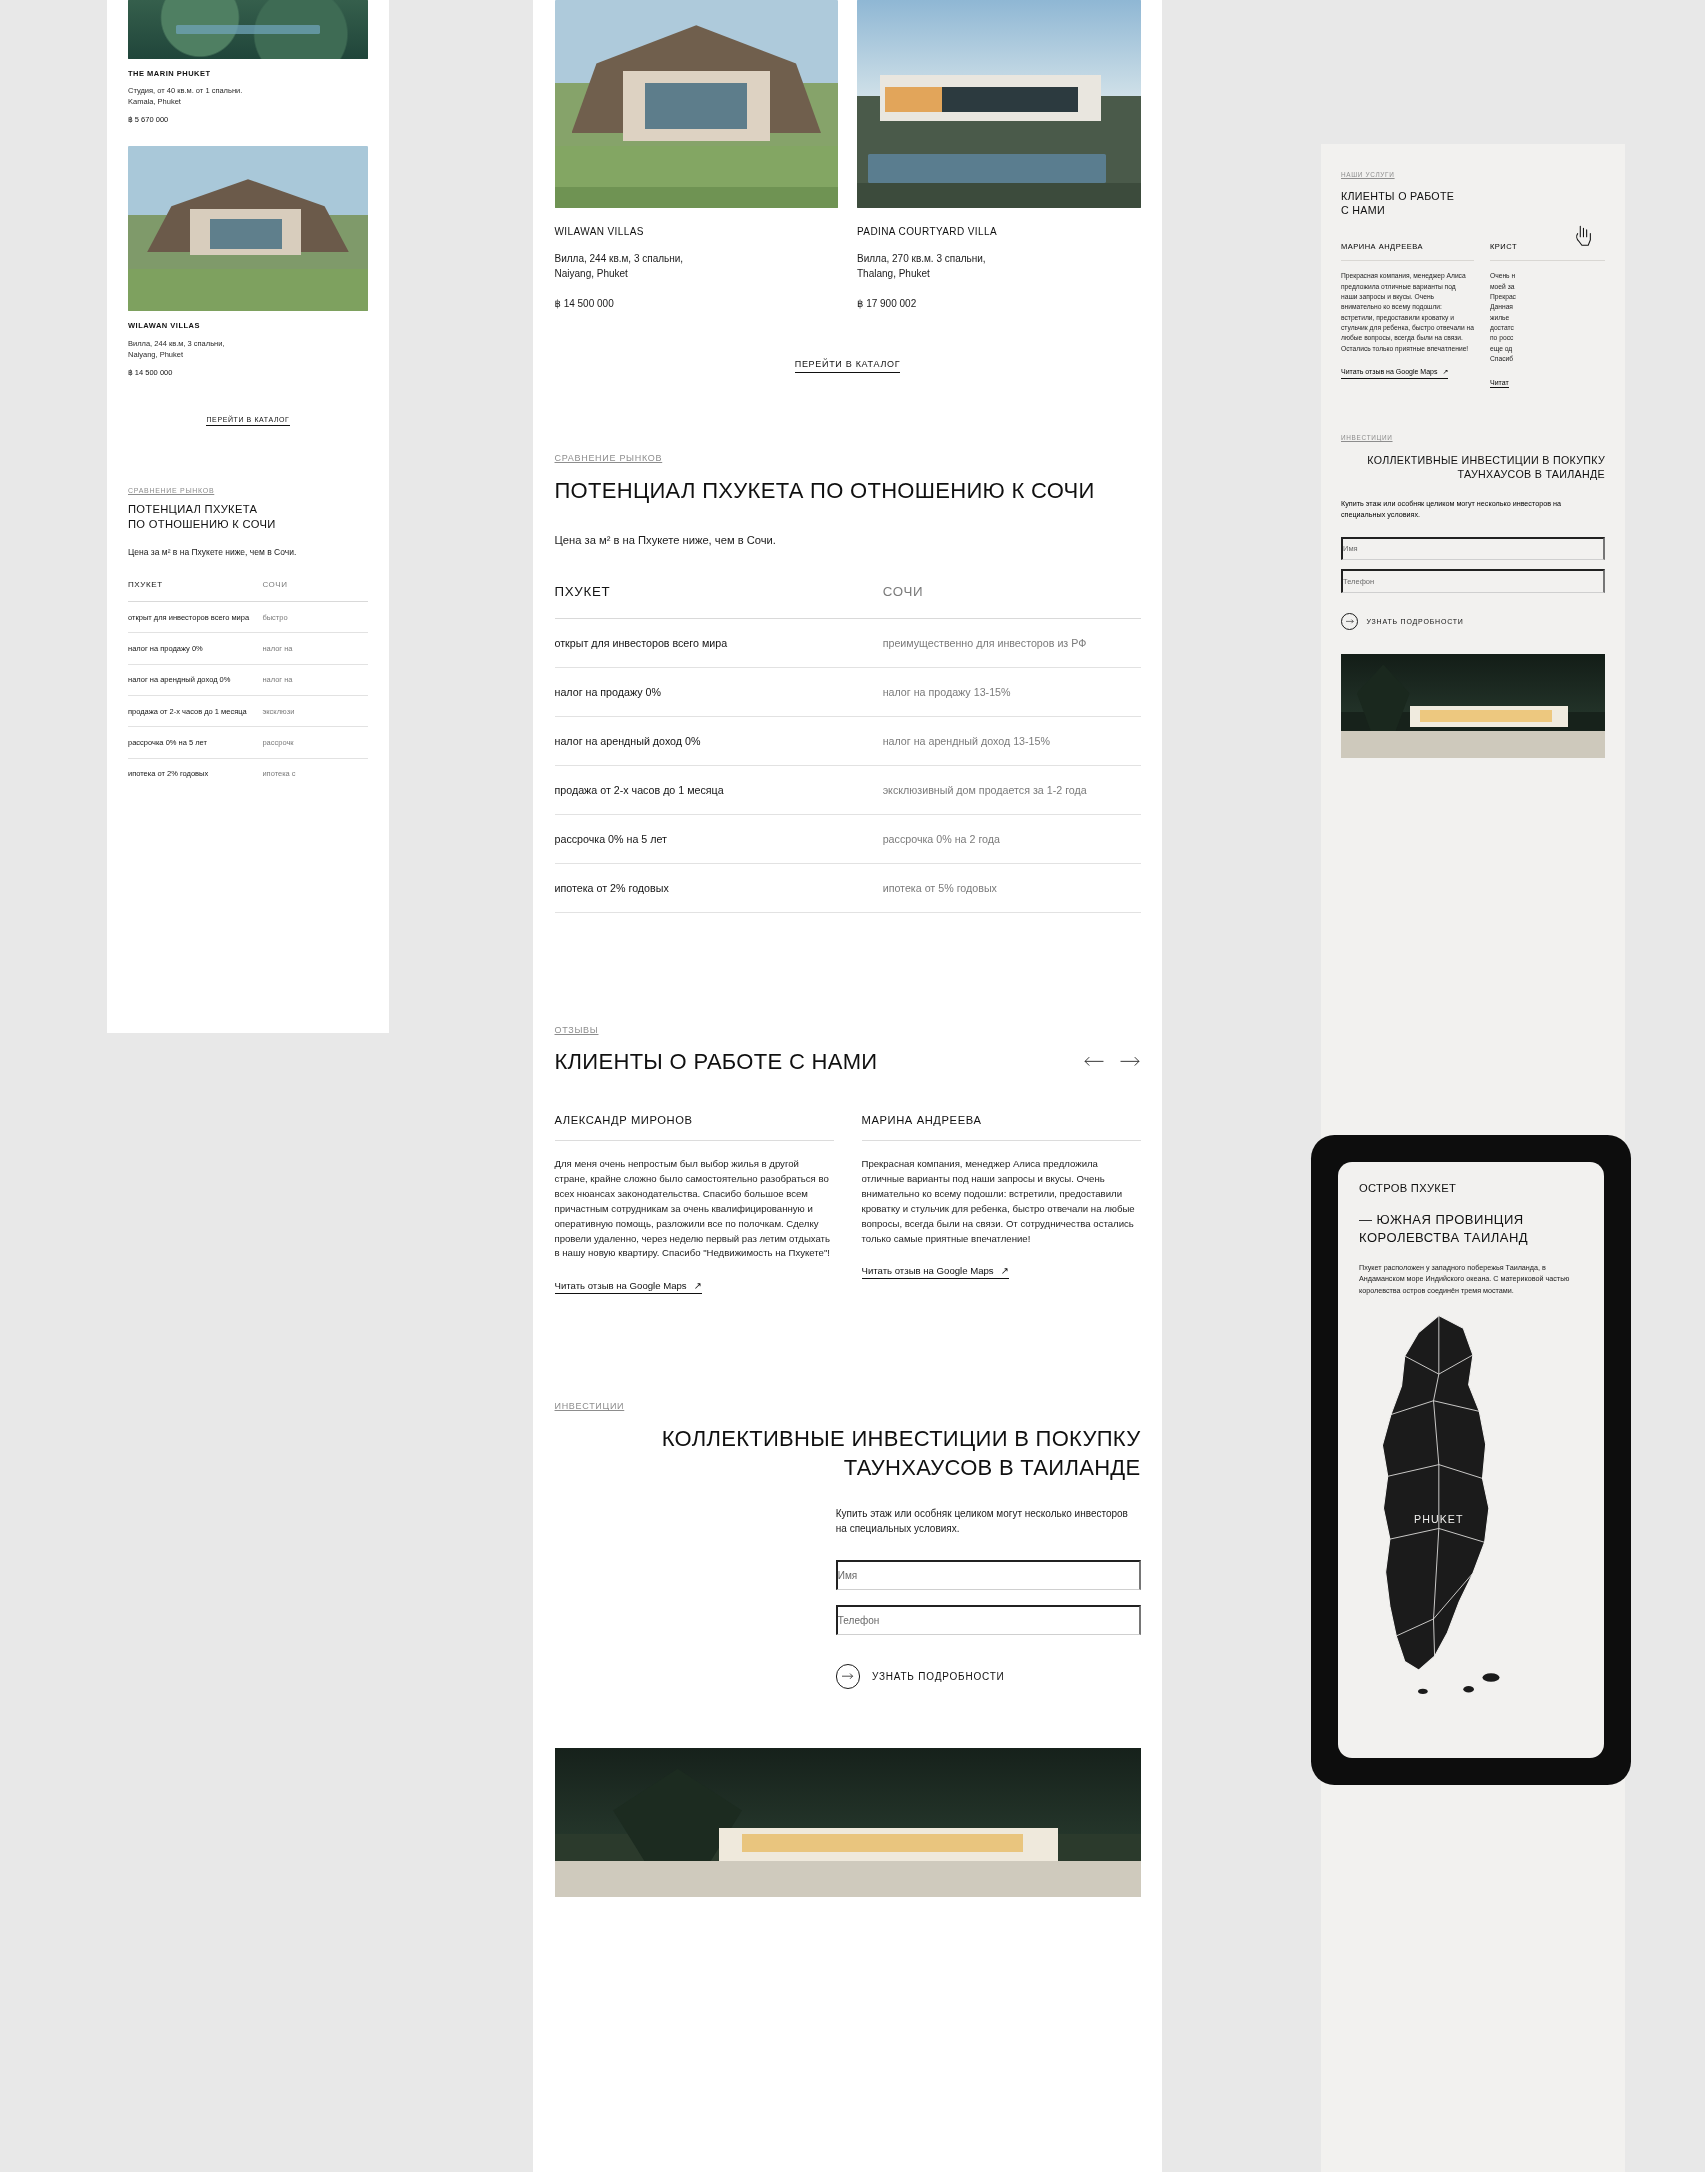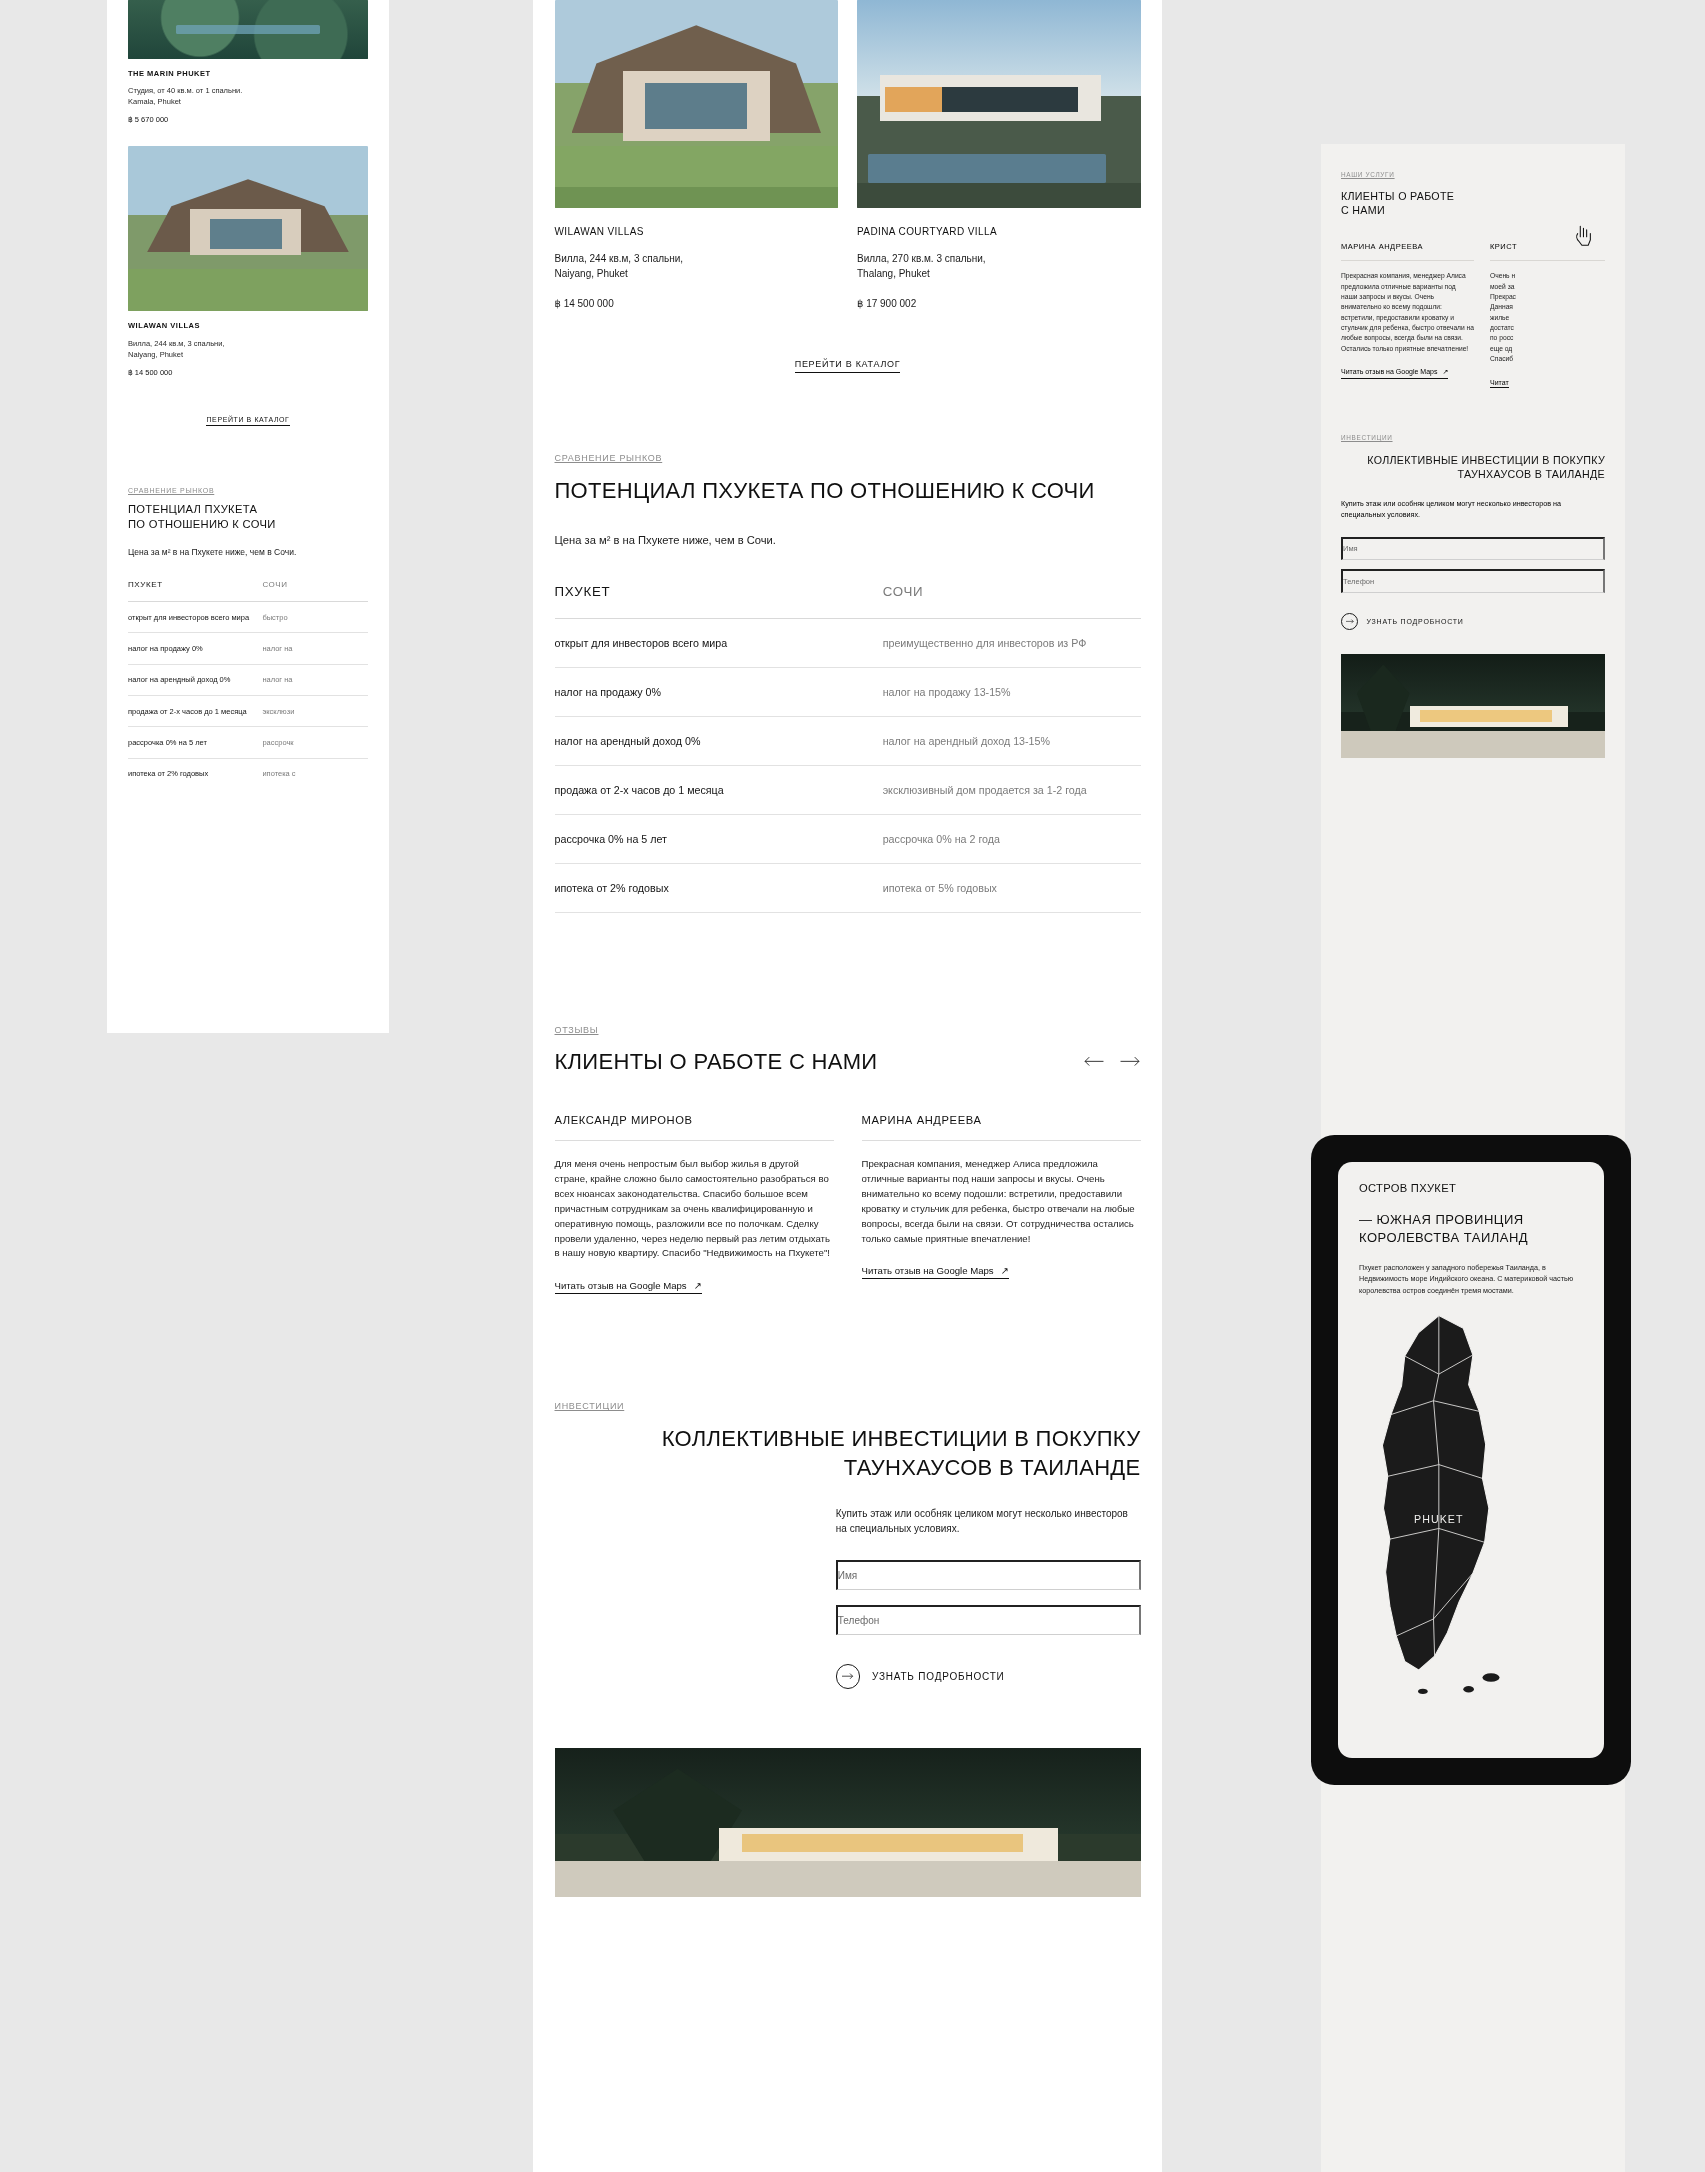--- a/index.html
+++ b/index.html
@@ -455,21 +455,21 @@
 
     <div class="eyebrow" style="font-size:6.4px;margin-top:40px;">ДЛЯ ТЕХ, КТО ХОЧЕТ ИНВЕСТИРОВАТЬ</div>
   </div>
 </div>
 
 <div id="device">
   <div id="device-screen">
     <div class="h-mid" style="font-size:11.2px;">ОСТРОВ ПХУКЕТ</div>
     <div style="font-size:13px;letter-spacing:0.5px;line-height:1.45;text-transform:uppercase;margin-top:15px;white-space:pre-line;color:#111;">— ЮЖНАЯ ПРОВИНЦИЯ
 КОРОЛЕВСТВА ТАИЛАНД</div>
-    <div style="font-size:7.2px;line-height:1.55;margin-top:14px;color:#1a1a1a;">Пхукет расположен у западного побережья Таиланда, в Недвижимость море Индийского океана. С материковой частью королевства остров соединён тремя мостами.</div>
+    <div style="font-size:7.2px;line-height:1.55;margin-top:14px;color:#1a1a1a;">Пхукет расположен у западного побережья Таиланда, в Андаманском море Индийского океана. С материковой частью королевства остров соединён тремя мостами.</div>
 
     <div class="map-wrap">
       <svg width="165" height="405" viewBox="0 0 310 760">
         <g fill="#1b1b1b" stroke="#f2f1ef" stroke-width="2">
           <path d="M150 10 L196 34 L214 84 L206 140 L226 190 L238 252 L232 316 L244 372
                    L236 436 L214 494 L188 548 L166 606 L142 650 L112 676 L86 660 L70 612
                    L58 556 L50 492 L58 430 L46 372 L54 312 L44 254 L60 196 L80 142
                    L86 86 L112 42 Z"></path>
         </g>
         <g stroke="#f2f1ef" stroke-width="1.6" fill="none" opacity="0.95">

